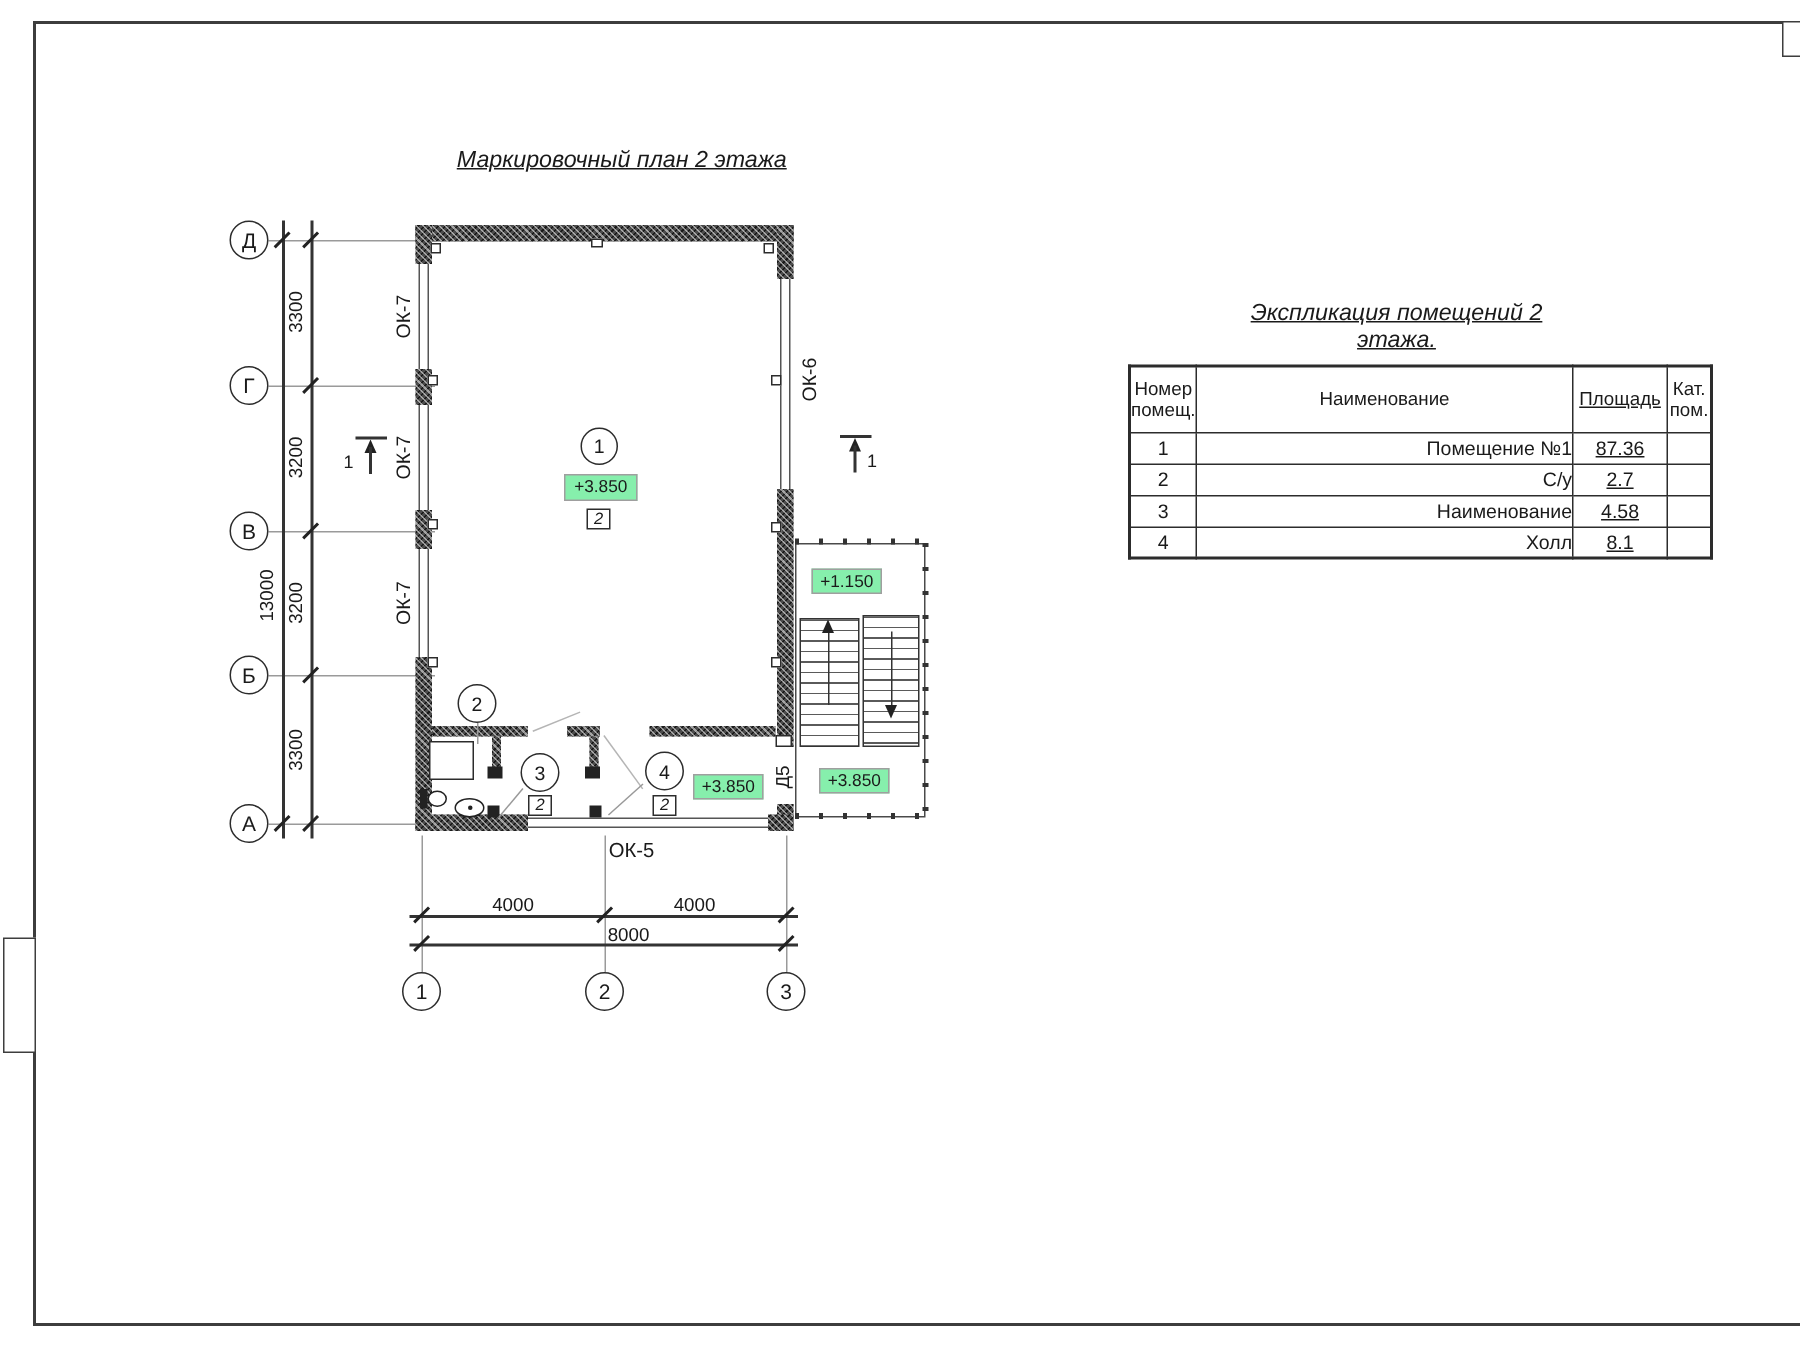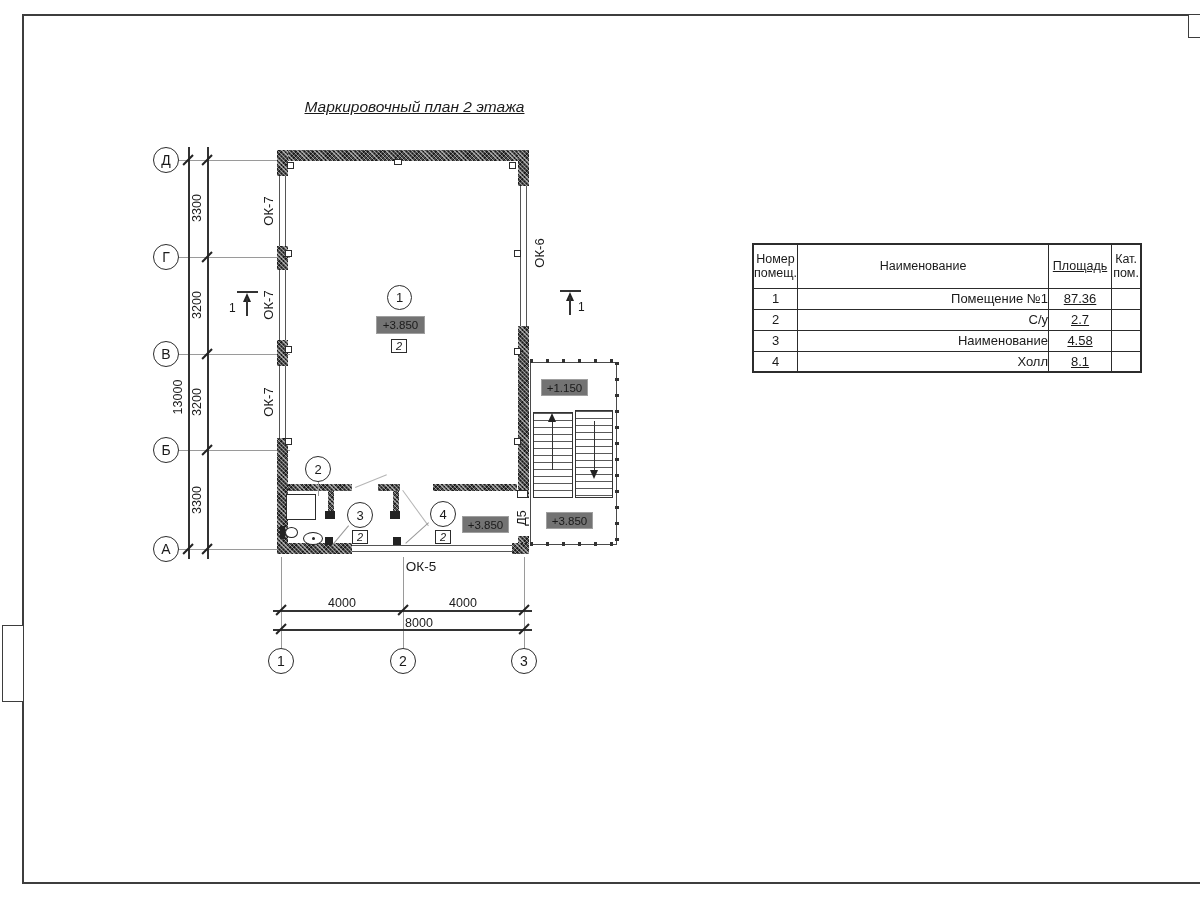--- a/index.html
+++ b/index.html
@@ -27,21 +27,21 @@
   .axis-c{position:absolute;width:26px;height:26px;border:1.4px solid #2c2c2c;border-radius:50%;background:#fff;
     display:flex;align-items:center;justify-content:center;font-size:14px;box-sizing:border-box;}
   .mark-c{position:absolute;width:25px;height:25px;border:1.3px solid #2c2c2c;border-radius:50%;background:#fff;
     display:flex;align-items:center;justify-content:center;font-size:13px;box-sizing:border-box;}
   
   .lbl{position:absolute;font-size:13px;white-space:nowrap;}
   .dimlbl{position:absolute;font-size:12.5px;text-align:center;white-space:nowrap;}
   .vtext{position:absolute;display:flex;align-items:center;justify-content:center;transform:rotate(-90deg);
     font-size:13px;white-space:nowrap;}
   .title{position:absolute;font-style:italic;font-size:15.5px;text-decoration:underline;text-align:center;}
-  .elev{position:absolute;border:1px solid #9f9f9f;background:#737373;font-size:11.5px;
+  .elev{position:absolute;border:1px solid #9f9f9f;background:#86efac;font-size:11.5px;
     display:flex;align-items:center;justify-content:center;box-sizing:border-box;}
   .cat{position:absolute;width:16px;height:14px;border:1px solid #2c2c2c;background:#fff;font-style:italic;
     font-size:11px;display:flex;align-items:center;justify-content:center;box-sizing:border-box;}
   
   .tick{position:absolute;width:14px;height:1.8px;background:#222;transform:rotate(-45deg);}
   
   .lead{position:absolute;height:1.2px;background:#999;transform-origin:0 0;}
   .lead.door{background:#b5b5b5;}
   
   .annex{position:absolute;border:1px solid #4a4a4a;box-sizing:border-box;background:#fff;}
@@ -220,20 +220,21 @@
   <div class="tick" style="left:517px;top:609px;"></div>
   <div class="tick" style="left:274px;top:628px;"></div>
   <div class="tick" style="left:517px;top:628px;"></div>
   <div class="dimlbl" style="left:322px;top:596px;width:40px;">4000</div>
   <div class="dimlbl" style="left:443px;top:596px;width:40px;">4000</div>
   <div class="dimlbl" style="left:397px;top:616px;width:44px;">8000</div>
   <div class="axis-c" style="left:268px;top:648px;">1</div>
   <div class="axis-c" style="left:390px;top:648px;">2</div>
   <div class="axis-c" style="left:511px;top:648px;">3</div>
 
+  <div class="title" style="left:808px;top:200px;width:246px;">Экспликация помещений 2 этажа.</div>
 
   <table class="sched">
     <tbody>
         <tr class="hdr-row">
       <th class="c-num">Номер помещ.</th>
       <th class="c-name hdr">Наименование</th>
       <th class="c-area">Площадь</th>
       <th class="c-cat">Кат. пом.</th>
     </tr>
     <tr class="data-row">

